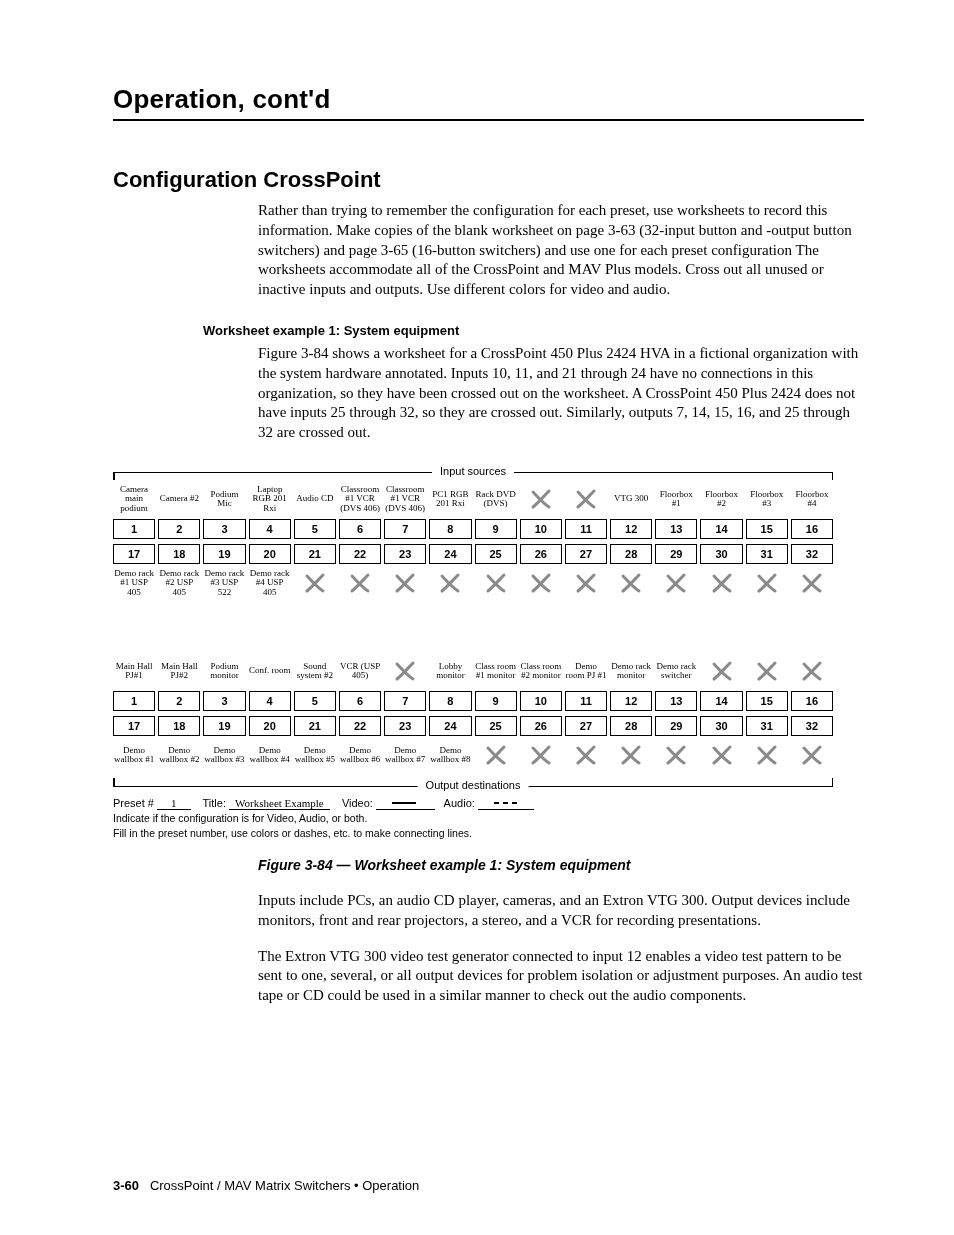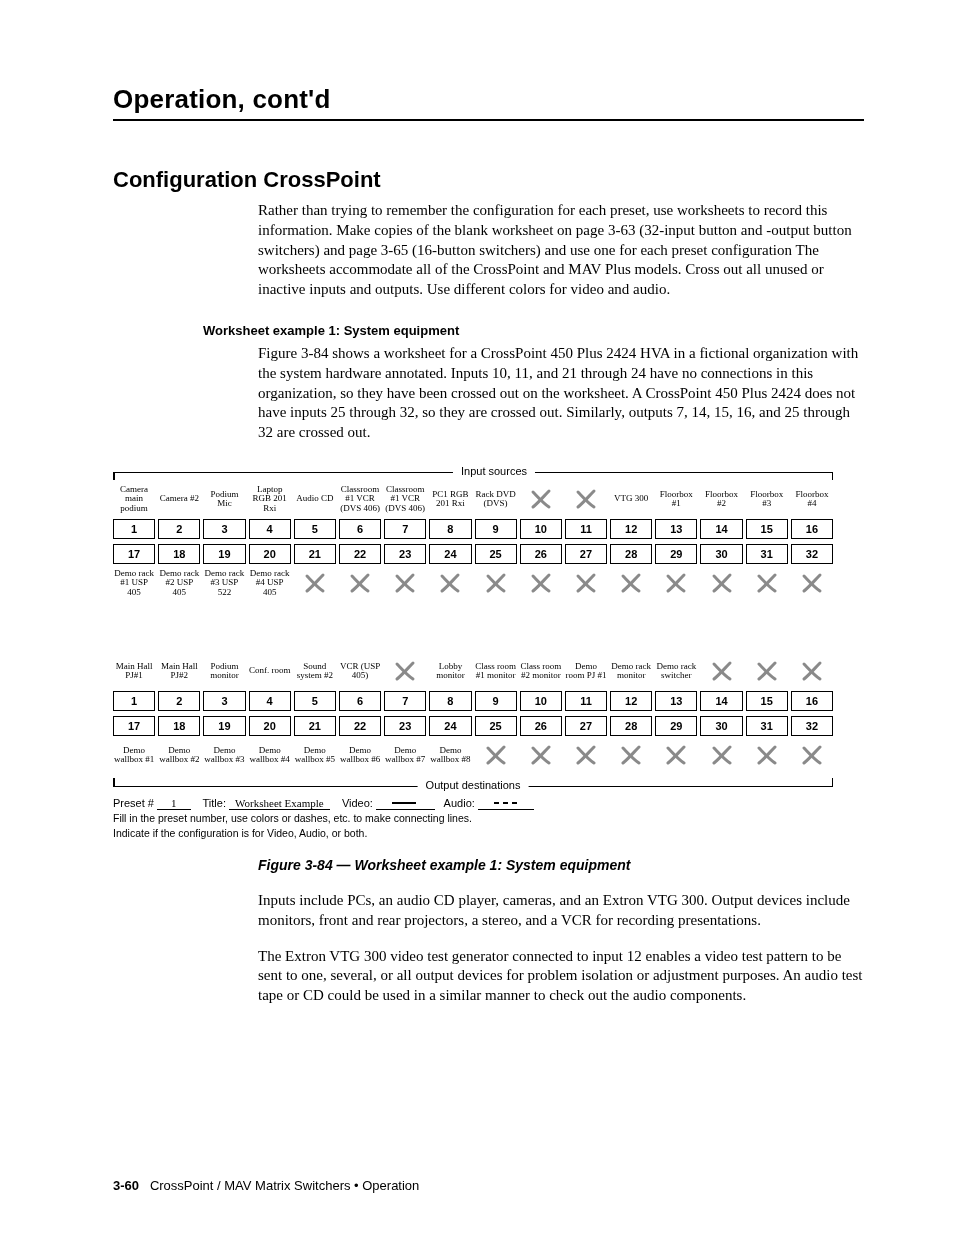--- a/index.html
+++ b/index.html
@@ -132,21 +132,21 @@
 
 <h3 class="subsub">Worksheet example 1: System equipment</h3>
 <p class="body-text">Figure 3-84 shows a worksheet for a CrossPoint 450 Plus 2424 HVA in a fictional organization with the system hardware annotated.  Inputs 10, 11, and 21 through 24 have no connections in this organization, so they have been crossed out on the worksheet.  A CrossPoint 450 Plus 2424 does not have inputs 25 through 32, so they are crossed out.  Similarly, outputs 7, 14, 15, 16, and 25 through 32 are crossed out.</p>
 
 <div class="worksheet">
 
   <div class="bracket-wrap">
     <div class="bracket-line-top" style="top:9px;"></div>
     <div class="bracket-tick-l" style="left:0;top:9px;"></div>
     <div class="bracket-tick-r" style="right:0;top:9px;"></div>
-    <span class="lbl" style="top:2px;margin-left:21px;">Input sources</span>
+    <span class="lbl" style="top:2px;">Input sources</span>
   </div>
 
   <div class="grid" id="grid-input-top">
       <div class="annot">Camera main podium</div>
       <div class="annot">Camera #2</div>
       <div class="annot">Podium Mic</div>
       <div class="annot">Laptop RGB 201 Rxi</div>
       <div class="annot">Audio CD</div>
       <div class="annot">Classroom #1 VCR (DVS 406)</div>
       <div class="annot">Classroom #1 VCR (DVS 406)</div>
@@ -441,22 +441,22 @@
         </svg>
     </span>
     &nbsp;&nbsp;
     <span>Audio:</span>
     <span class="ul">
       <svg width="28" height="8">
           <line x1="2" y1="4" x2="26" y2="4" stroke="#000" stroke-width="2" stroke-dasharray="5,4"></line>
         </svg>
     </span>
   </div>
+  <div class="small-note">Indicate if the configuration is for Video, Audio, or both.</div>
   <div class="small-note">Fill in the preset number, use colors or dashes, etc. to make connecting lines.</div>
-  <div class="small-note">Indicate if the configuration is for Video, Audio, or both.</div>
 </div>
 
 <p class="caption">Figure 3-84 — Worksheet example 1: System equipment</p>
 <p class="body-text">Inputs include PCs, an audio CD player, cameras, and an Extron VTG 300.  Output devices include monitors, front and rear projectors, a stereo, and a VCR for recording presentations.</p>
 <p class="body-text">The Extron VTG 300 video test generator connected to input 12 enables a video test pattern to be sent to one, several, or all output devices for problem isolation or adjustment purposes.  An audio test tape or CD could be used in a similar manner to check out the audio components.</p>
 
 <div class="footer">
   <span>3-60</span>&nbsp;&nbsp;
   <span class="light">CrossPoint / MAV Matrix Switchers • Operation</span>
 </div>

